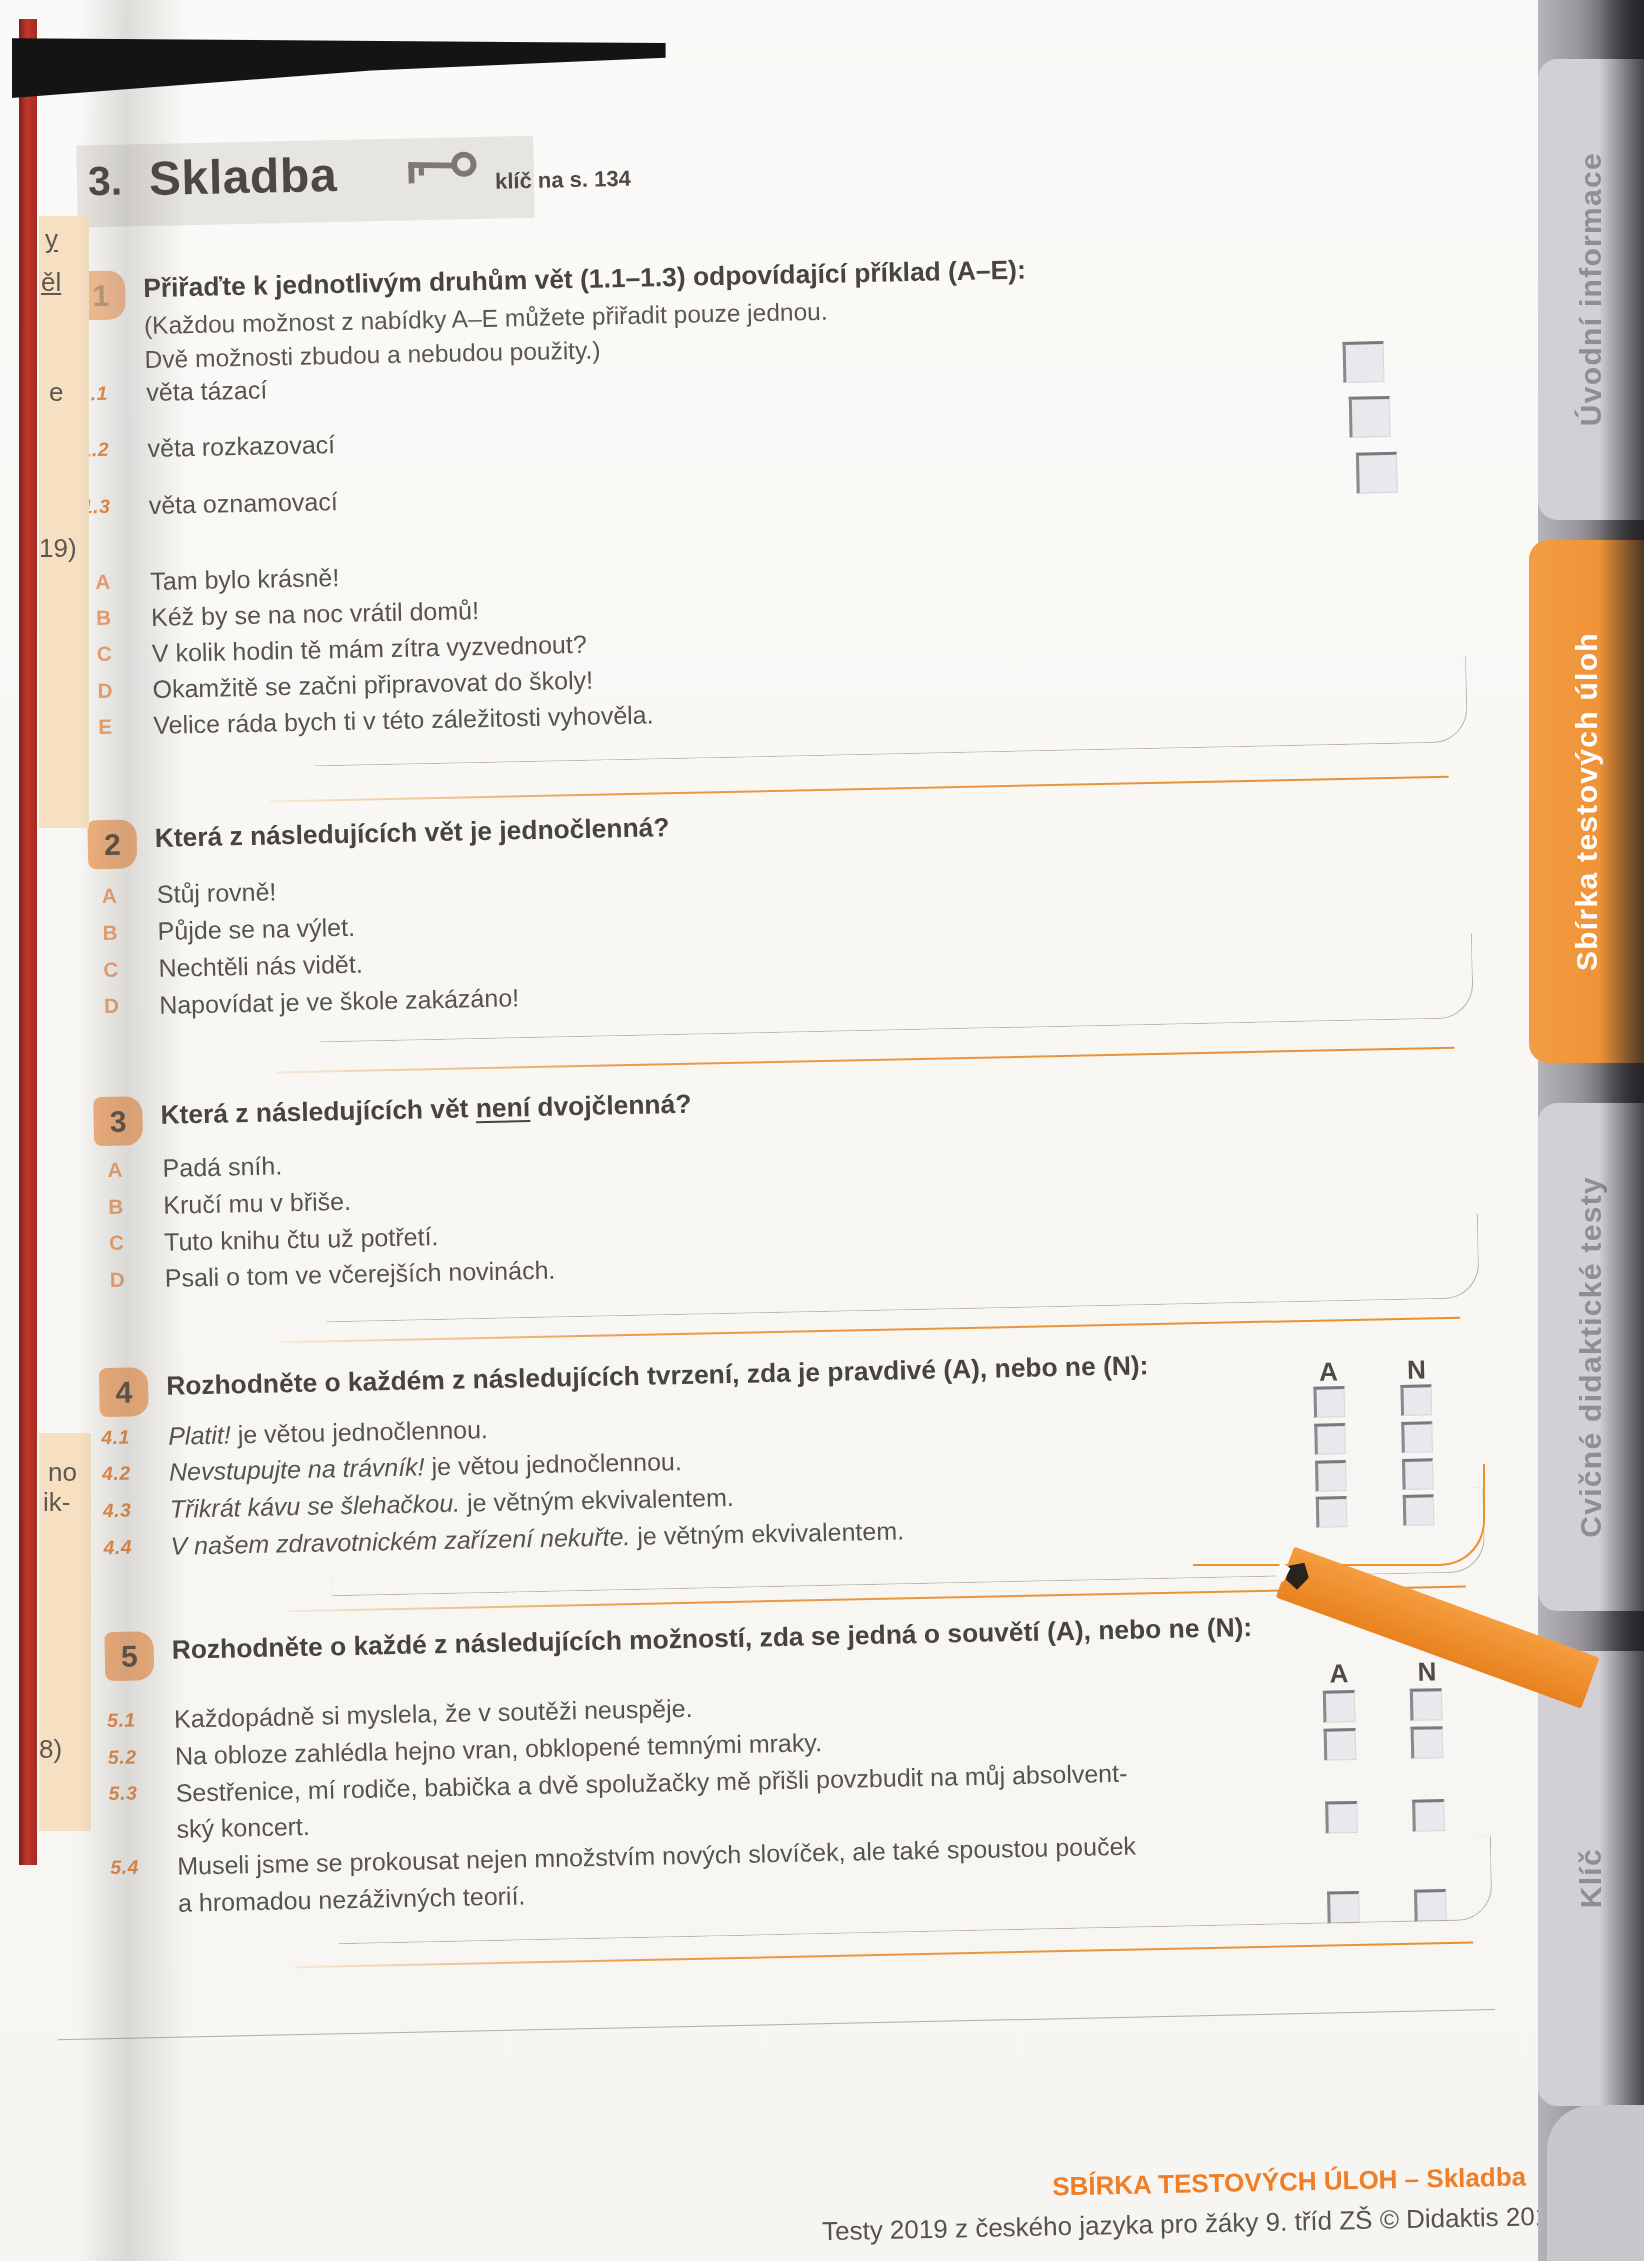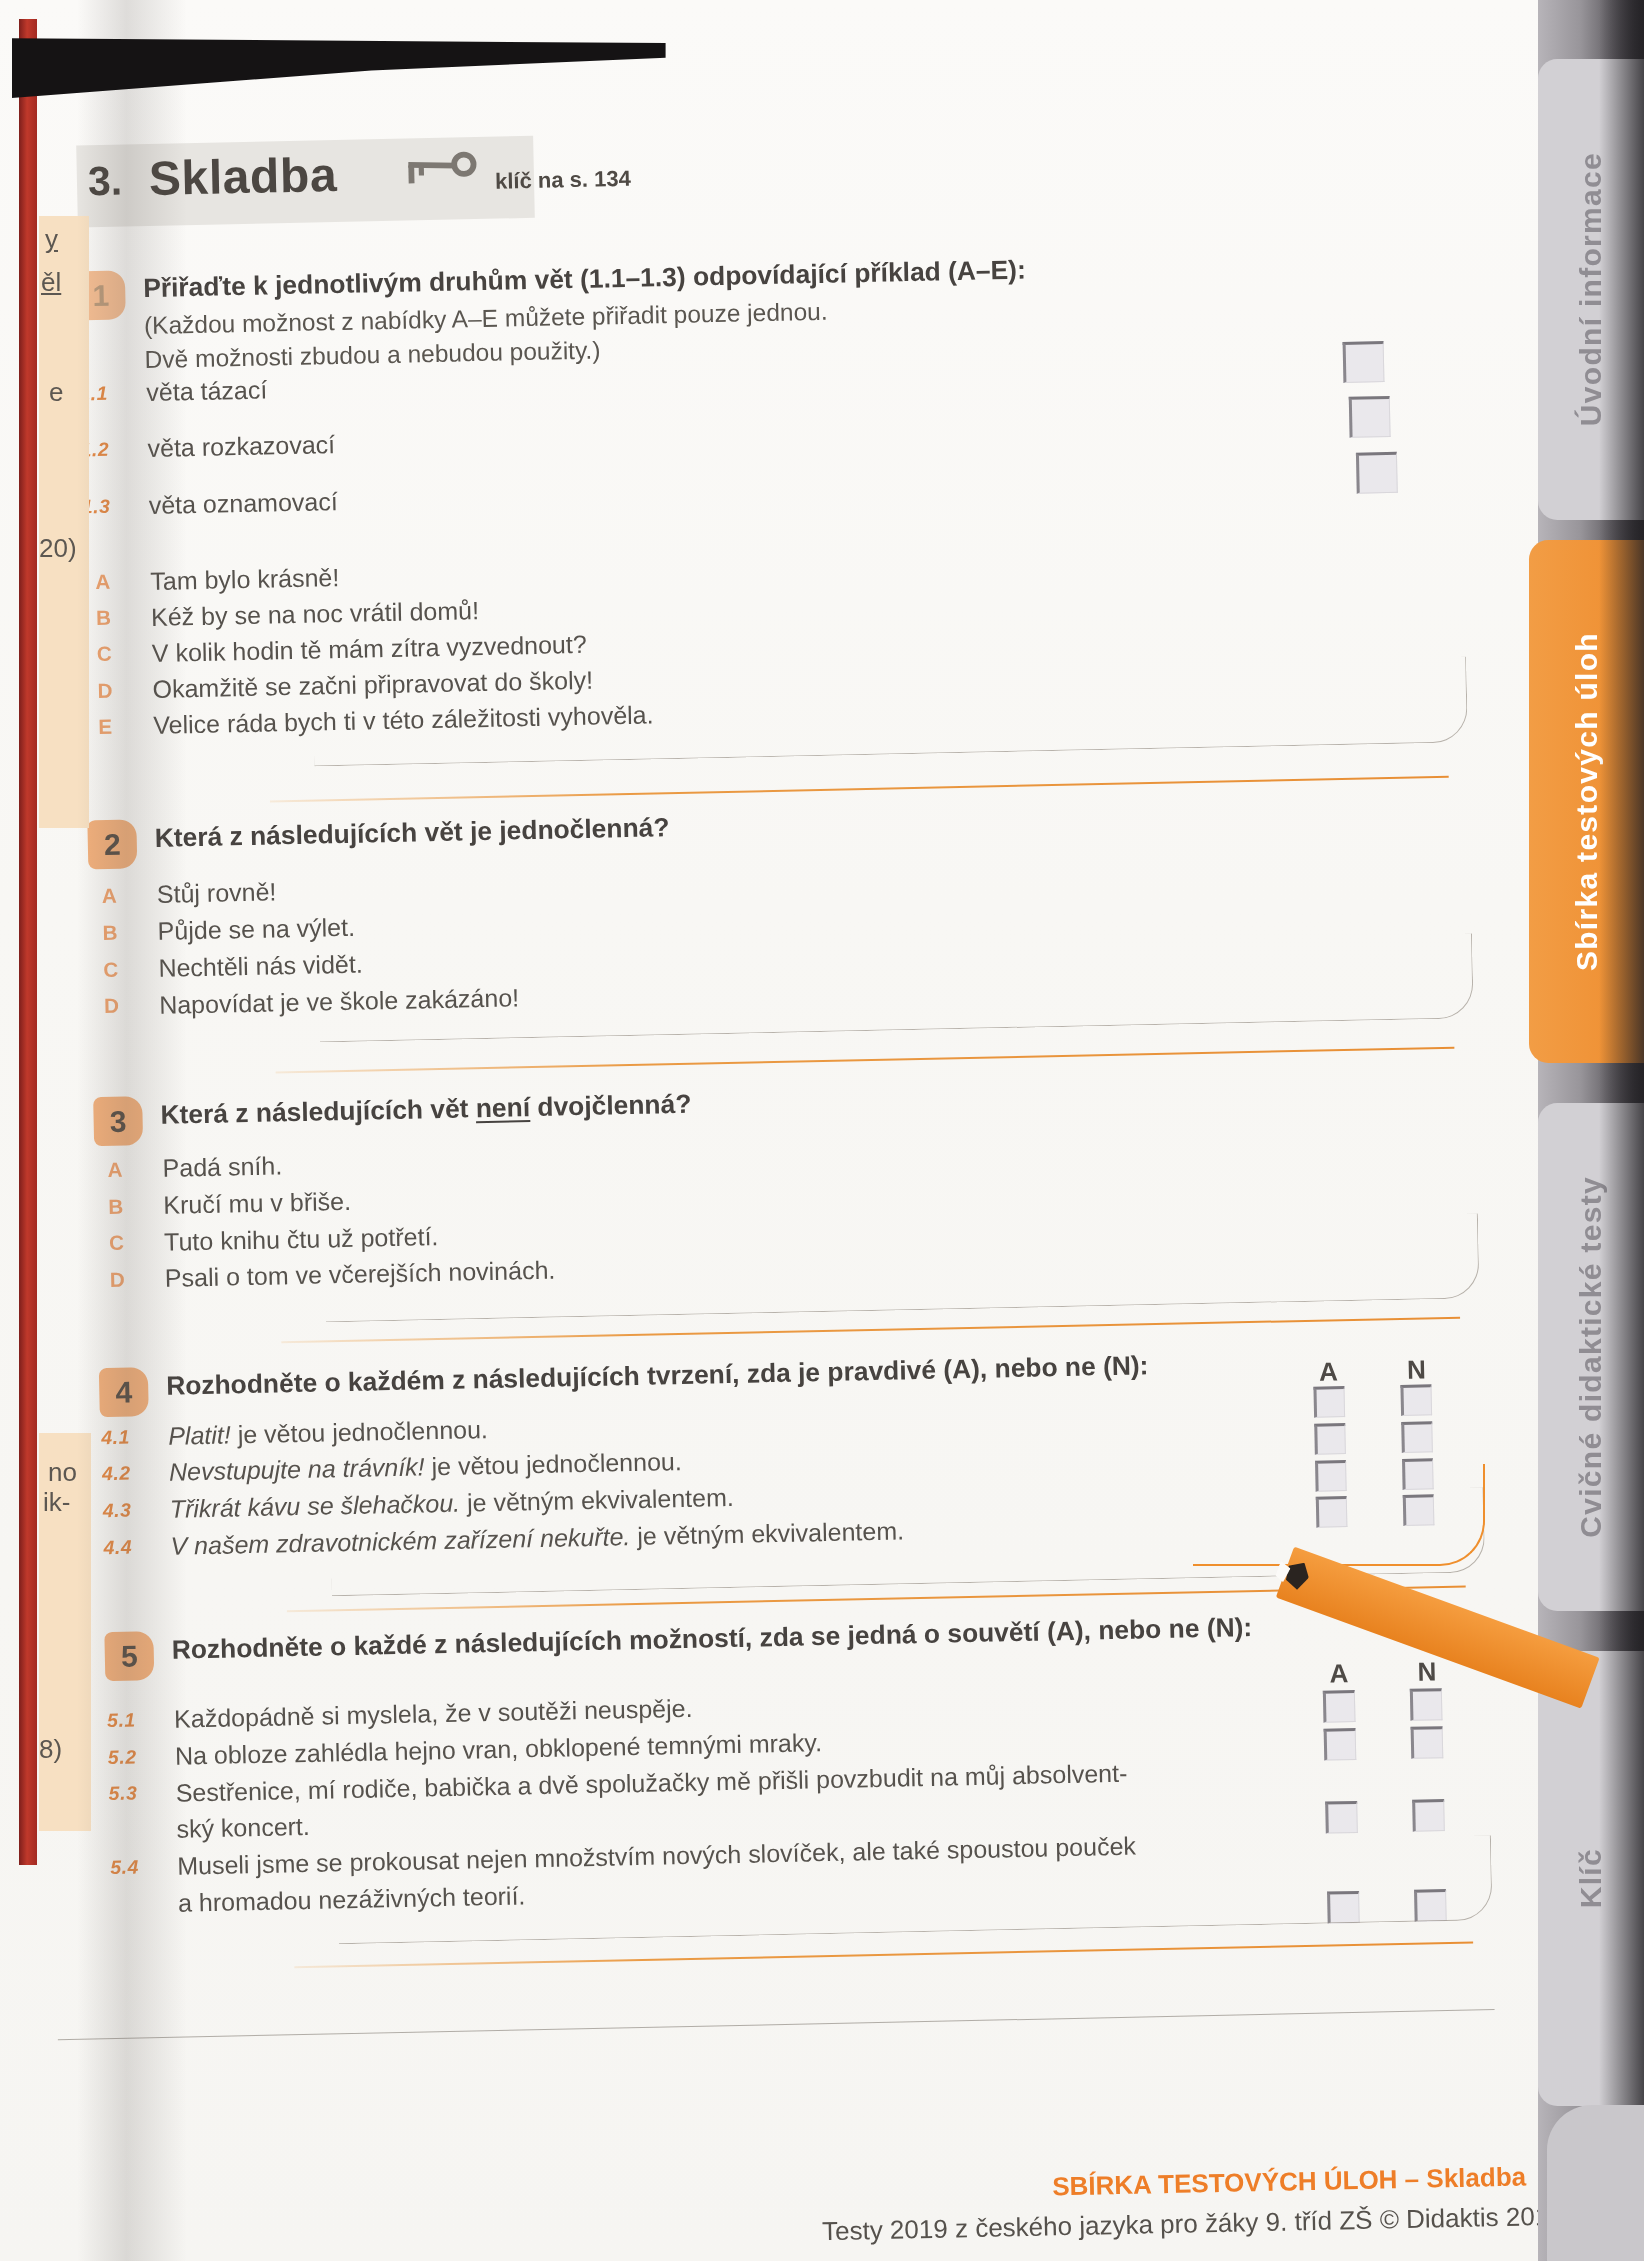--- a/index.html
+++ b/index.html
@@ -198,21 +198,21 @@
     <div class="abs footer-copy" style="left:799px;top:2216px;width:709px;text-align:center;">Testy 2019 z českého jazyka pro žáky 9. tříd ZŠ © Didaktis 2018</div>
   </div>
 
   <div class="abs red-strip"></div>
   <div class="abs peach" style="left:39px;top:216px;width:50px;height:612px;"></div>
   <div class="abs peach" style="left:39px;top:1433px;width:52px;height:398px;"></div>
   <div id="frags-top">
       <div class="frag" style="left: 45px; top: 224px; text-decoration: underline;">y</div>
       <div class="frag" style="left: 41px; top: 267px; text-decoration: underline;">ěl</div>
       <div class="frag" style="left: 49px; top: 377px;">e</div>
-      <div class="frag" style="left: 39px; top: 533px;">20)</div>
+      <div class="frag" style="left: 39px; top: 533px;">19)</div>
     </div>
   <div id="frags-bottom">
       <div class="frag" style="left: 48px; top: 1457px;">no</div>
       <div class="frag" style="left: 43px; top: 1487px;">ik-</div>
       <div class="frag" style="left: 39px; top: 1734px;">8)</div>
     </div>
   <div class="abs gutter"></div>
   <div class="abs black-wedge"></div>
   <div class="abs black-corner"></div>
 

